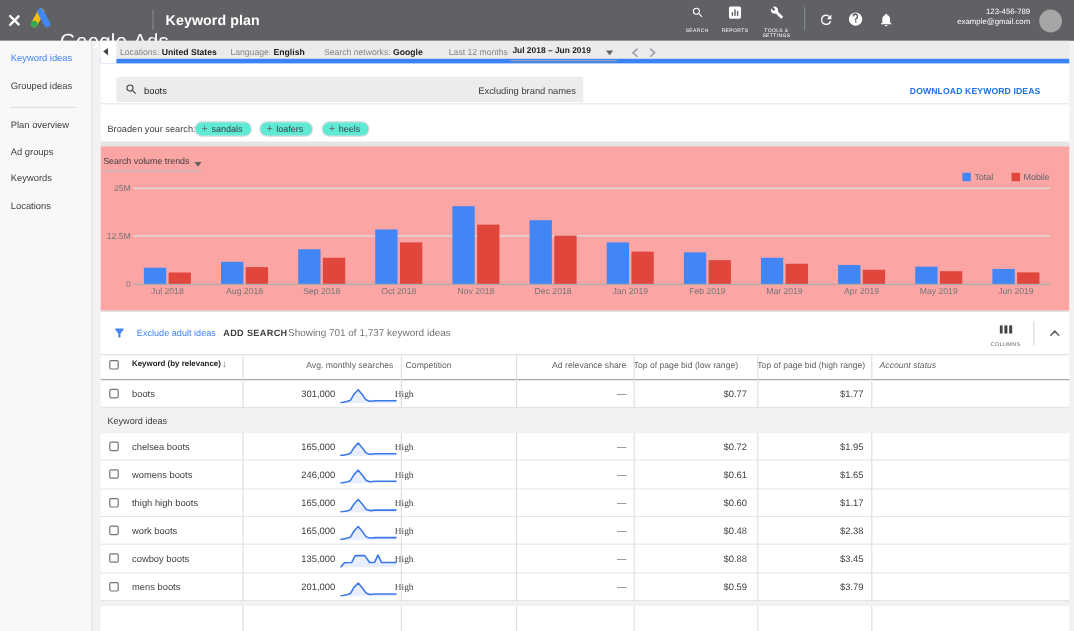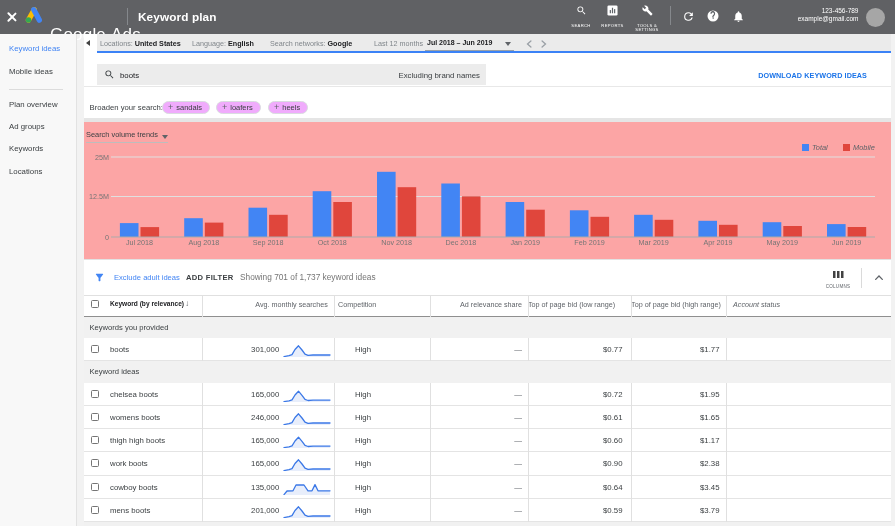--- a/index.html
+++ b/index.html
@@ -22,45 +22,45 @@
 .rico { position:absolute; top:10px; }
 .acct { position:absolute; right:36.5px; top:7px; text-align:right; color:#fff; font-size:6.5px; line-height:8px; }
 .avatar { position:absolute; left:866px; top:7.5px; width:19px; height:19px; border-radius:50%; background:#a6a6a6; }
 
 
 .sidebar { position:absolute; left:0; top:34px; width:77px; height:492px; background:#f8f8f8; border-right:1px solid #e2e2e2; }
 .sbitem { position:absolute; left:9px; font-size:7.8px; color:#3c4043; }
 .sbhr { position:absolute; left:9px; top:55px; width:54px; height:1px; background:#dcdcdc; }
 
 
-.toolbar { position:absolute; left:84px; top:34px; width:807px; height:19px; background:#ebebeb; border-bottom:2px solid #3b82f6; font-size:7.2px; color:#80868b; }
+.toolbar { position:absolute; left:84px; top:34px; width:807px; height:19px; background:#ebebeb; border-bottom:4px solid #3b82f6; font-size:7.2px; color:#80868b; }
 .backcell { position:absolute; left:0; top:0; width:12.5px; height:19px; background:#fff; }
 .backarr { position:absolute; left:1.5px; top:6px; width:0; height:0; border-top:3.2px solid transparent; border-bottom:3.2px solid transparent; border-right:4.2px solid #424242; }
 .toolbar b { color:#202124; font-weight:bold; }
 .titem { position:absolute; top:4.5px; }
 .dateul { position:absolute; left:341px; top:15.5px; width:89px; height:1px; background:#9aa0a6; }
 .ddarr { position:absolute; left:421px; top:7.5px; width:0; height:0; border-left:3.5px solid transparent; border-right:3.5px solid transparent; border-top:4.5px solid #5f6368; }
 .chev { position:absolute; top:5.5px; }
 
 
 .scard { position:absolute; left:84px; top:53px; width:807px; height:65px; background:#fff; }
 .sinput { position:absolute; left:13px; top:11px; width:389px; height:21px; background:#ececec; }
 .smag { position:absolute; left:7px; top:5px; }
 .dload { position:absolute; right:24px; top:17.5px; font-size:7.2px; font-weight:bold; color:#1a73e8; letter-spacing:.1px; }
 .shr { position:absolute; left:0; top:33px; width:807px; height:1px; background:#e8e8e8; }
 .broaden { position:absolute; left:5.5px; top:49.5px; font-size:7.7px; color:#3c4043; }
-.chip { position:absolute; top:47.5px; height:13px; border:1px solid #dadce0; border-radius:7px; background:#f0abfc; font-size:7.5px; color:#3c4043; line-height:11.5px; padding:0 7px 0 5px; }
+.chip { position:absolute; top:47.5px; height:13px; border:1px solid #dadce0; border-radius:7px; background:#5eead4; font-size:7.5px; color:#3c4043; line-height:11.5px; padding:0 7px 0 5px; }
 .chip .pl { color:#5f6368; font-size:9px; margin-right:3px; }
 
 
 .chartbox { position:absolute; left:84px; top:122px; width:807px; height:137px; background:#fca5a5; }
 .svt { position:absolute; left:2px; top:8px; font-size:7.4px; color:#3c4043; }
 .svtarr { position:absolute; left:78px; top:12.5px; width:0; height:0; border-left:3.2px solid transparent; border-right:3.2px solid transparent; border-top:4px solid #5f6368; }
 .svtul { position:absolute; left:2px; top:19.5px; width:82px; height:1px; background:#bdbdbd; }
-.legend { position:absolute; top:21px; font-size:7.4px; color:#5f6368;font-style:italic; }
+.legend { position:absolute; top:21px; font-size:7.4px; color:#5f6368; }
 .lgsq { display:inline-block; width:7px; height:7px; margin-right:3px; vertical-align:-1px; }
 .chart { position:absolute; left:0; top:0; }
 .axl { font-family:"Liberation Sans",sans-serif; font-size:7.2px; fill:#757575; }
 
 
 .tcard { position:absolute; left:84px; top:259px; width:807px; height:267px; background:#fff; border-top:1px solid #e2e2e2; }
 .frow { position:absolute; left:0; top:0; width:807px; height:35.5px; border-bottom:1px solid #e0e0e0; }
 .fico { position:absolute; left:10px; top:12px; }
 .flink { position:absolute; left:30px; top:12.5px; font-size:7.6px; color:#4285f4; }
 .faddf { position:absolute; left:102px; top:12.5px; font-size:7.6px; font-weight:bold; color:#3c4043; letter-spacing:.3px; }
@@ -83,21 +83,21 @@
 .hacct { position:absolute; left:649px; top:4.5px;font-style:italic; }
 
 .tbody { position:absolute; left:0; top:56.5px; width:807px; }
 .band { position:relative; width:807px; height:21.4px; background:#f1f1f1; font-size:7.6px; color:#3c4043; line-height:21.4px; padding-left:5.5px; z-index:2; }
 .trow { position:relative; width:807px; height:23.3px; background:#fff; border-bottom:1px solid #e4e4e4; font-size:7.8px; color:#3c4043; }
 .cb { position:absolute; left:6.5px; width:8px; height:8px; border:1.4px solid #757575; border-radius:1.5px; background:#fff; }
 .trow .cb { top:7px; }
 .kw { position:absolute; left:26px; top:7px; }
 .num { position:absolute; left:118.3px; width:77px; top:7px; text-align:right; }
 .spark { position:absolute; left:199px; top:6px; }
-.comp { position:absolute; left:271px; top:7px; }
+.comp { position:absolute; left:245px; top:7px;font-family:Liberation Serif, serif; }
 .dash { position:absolute; left:346px; width:98px; top:7px; text-align:right; padding-right:6px; color:#5f6368; }
 .low { position:absolute; left:444px; width:102px; top:7px; text-align:right; padding-right:7.5px; }
 .high { position:absolute; left:546px; width:96px; top:7px; text-align:right; padding-right:6.5px; }
 .vsep { position:absolute; top:35.5px; bottom:0; width:1px; background:#e0e0e0; z-index:1; }
 </style></head>
 <body>
 
 <div class="topbar">
   <div class="xicon"></div>
   <div class="logo"><svg width="17.5" height="17.5" viewBox="0 0 24 24">
@@ -130,21 +130,21 @@
       </svg></div>
   <div class="rico" style="left:732px"><svg width="13" height="13" viewBox="0 0 24 24" fill="#fff">
         <path d="M12 22c1.1 0 2-.9 2-2h-4c0 1.1.89 2 2 2zm6-6v-5c0-3.07-1.64-5.64-4.5-6.32V4c0-.83-.67-1.5-1.5-1.5s-1.5.67-1.5 1.5v.68C7.63 5.36 6 7.92 6 11v5l-2 2v1h16v-1l-2-2z"></path>
       </svg></div>
   <div class="acct">123-456-789<br>example@gmail.com</div>
   <div class="avatar"></div>
 </div>
 
 <div class="sidebar">
   <div class="sbitem" style="top:10px;color:#4285f4">Keyword ideas</div>
-  <div class="sbitem" style="top:33px">Mobile ideas</div>
+  <div class="sbitem" style="top:33px">Grouped ideas</div>
   <div class="sbhr"></div>
   <div class="sbitem" style="top:65.5px">Plan overview</div>
   <div class="sbitem" style="top:87.5px">Ad groups</div>
   <div class="sbitem" style="top:110px">Keywords</div>
   <div class="sbitem" style="top:132.5px">Locations</div>
 </div>
 
 <div class="toolbar">
   <div class="backcell">
       <div class="backarr"></div>
@@ -233,21 +233,21 @@
 <text x="762.6" y="122.8" text-anchor="middle" class="axl">Jun 2019</text>
 </svg>
 </div>
 
 <div class="tcard">
   <div class="frow">
     <div class="fico"><svg width="11" height="11" viewBox="0 0 24 24" fill="#4285f4">
           <path d="M4.25 5.61C6.27 8.2 10 13 10 13v6c0 .55.45 1 1 1h2c.55 0 1-.45 1-1v-6s3.72-4.8 5.74-7.39A1 1 0 0 0 18.95 4H5.04a1 1 0 0 0-.79 1.61z"></path>
         </svg></div>
     <div class="flink">Exclude adult ideas</div>
-    <div class="faddf">ADD FILTER</div>
+    <div class="faddf">ADD SEARCH</div>
     <div class="fshow">Showing 701 of 1,737 keyword ideas</div>
     <div class="fcols"><svg width="10.5" height="7.5" viewBox="0 0 21 15" fill="#424242">
           <rect x="0" y="0" width="5" height="15"></rect>
           <rect x="8" y="0" width="5" height="15"></rect>
           <rect x="16" y="0" width="5" height="15"></rect>
         </svg></div>
     <div class="fcolslbl">COLUMNS</div>
     <div class="fvsep"></div>
     <div class="fchev"><svg width="8" height="5" viewBox="0 0 8 5">
           <path d="M0.7 4.4 L4 1 L7.3 4.4" stroke="#5f6368" stroke-width="1.3" fill="none" stroke-linecap="round"></path>
@@ -264,21 +264,20 @@
     <span class="hhigh">Top of page bid (high range)</span>
     <span class="hacct">Account status</span>
   </div>
   <div class="vsep" style="left:118.3px"></div>
 <div class="vsep" style="left:250px"></div>
 <div class="vsep" style="left:346px"></div>
 <div class="vsep" style="left:444px"></div>
 <div class="vsep" style="left:546.5px"></div>
 <div class="vsep" style="left:642px"></div>
   <div class="tbody">
-<div class="band">Keywords you provided</div>
 <div class="trow">
 <span class="cb"></span>
 <span class="kw">boots</span>
 <span class="num">301,000</span>
 <span class="spark">
           <svg width="48" height="13" viewBox="0 0 48 13" style="display:block">
             <polygon points="1.0,13 1.0,12.6 6.0,11.6 9.0,10.6 12.0,5.5 15.5,1.8 19.0,6.0 22.0,10.2 25.0,11.4 30.0,11.0 47.0,11.0 47.0,13" fill="#e8eefb"></polygon>
             <polyline points="1.0,12.6 6.0,11.6 9.0,10.6 12.0,5.5 15.5,1.8 19.0,6.0 22.0,10.2 25.0,11.4 30.0,11.0 47.0,11.0" fill="none" stroke="#3b78e7" stroke-width="1.3" stroke-linejoin="round" stroke-linecap="round"></polyline>
           </svg>
         </span>
@@ -338,36 +337,36 @@
 <span class="kw">work boots</span>
 <span class="num">165,000</span>
 <span class="spark">
           <svg width="48" height="13" viewBox="0 0 48 13" style="display:block">
             <polygon points="1.0,13 1.0,12.6 6.0,11.6 9.0,10.6 12.0,5.5 15.5,1.8 19.0,6.0 22.0,10.2 25.0,11.4 30.0,11.0 47.0,11.0 47.0,13" fill="#e8eefb"></polygon>
             <polyline points="1.0,12.6 6.0,11.6 9.0,10.6 12.0,5.5 15.5,1.8 19.0,6.0 22.0,10.2 25.0,11.4 30.0,11.0 47.0,11.0" fill="none" stroke="#3b78e7" stroke-width="1.3" stroke-linejoin="round" stroke-linecap="round"></polyline>
           </svg>
         </span>
 <span class="comp">High</span>
 <span class="dash">—</span>
-<span class="low">$0.90</span>
+<span class="low">$0.48</span>
 <span class="high">$2.38</span>
 </div>
 <div class="trow">
 <span class="cb"></span>
 <span class="kw">cowboy boots</span>
 <span class="num">135,000</span>
 <span class="spark">
           <svg width="48" height="13" viewBox="0 0 48 13" style="display:block">
             <polygon points="1.0,13 1.0,12.6 4.0,9.0 10.0,8.8 13.0,3.0 21.0,3.0 25.0,8.8 29.0,8.8 32.0,2.6 35.0,8.8 47.0,8.8 47.0,13" fill="#e8eefb"></polygon>
             <polyline points="1.0,12.6 4.0,9.0 10.0,8.8 13.0,3.0 21.0,3.0 25.0,8.8 29.0,8.8 32.0,2.6 35.0,8.8 47.0,8.8" fill="none" stroke="#3b78e7" stroke-width="1.3" stroke-linejoin="round" stroke-linecap="round"></polyline>
           </svg>
         </span>
 <span class="comp">High</span>
 <span class="dash">—</span>
-<span class="low">$0.64</span>
+<span class="low">$0.88</span>
 <span class="high">$3.45</span>
 </div>
 <div class="trow">
 <span class="cb"></span>
 <span class="kw">mens boots</span>
 <span class="num">201,000</span>
 <span class="spark">
           <svg width="48" height="13" viewBox="0 0 48 13" style="display:block">
             <polygon points="1.0,13 1.0,12.6 6.0,11.6 9.0,10.6 12.0,5.5 15.5,1.8 19.0,6.0 22.0,10.2 25.0,11.4 30.0,11.0 47.0,11.0 47.0,13" fill="#e8eefb"></polygon>
             <polyline points="1.0,12.6 6.0,11.6 9.0,10.6 12.0,5.5 15.5,1.8 19.0,6.0 22.0,10.2 25.0,11.4 30.0,11.0 47.0,11.0" fill="none" stroke="#3b78e7" stroke-width="1.3" stroke-linejoin="round" stroke-linecap="round"></polyline>

